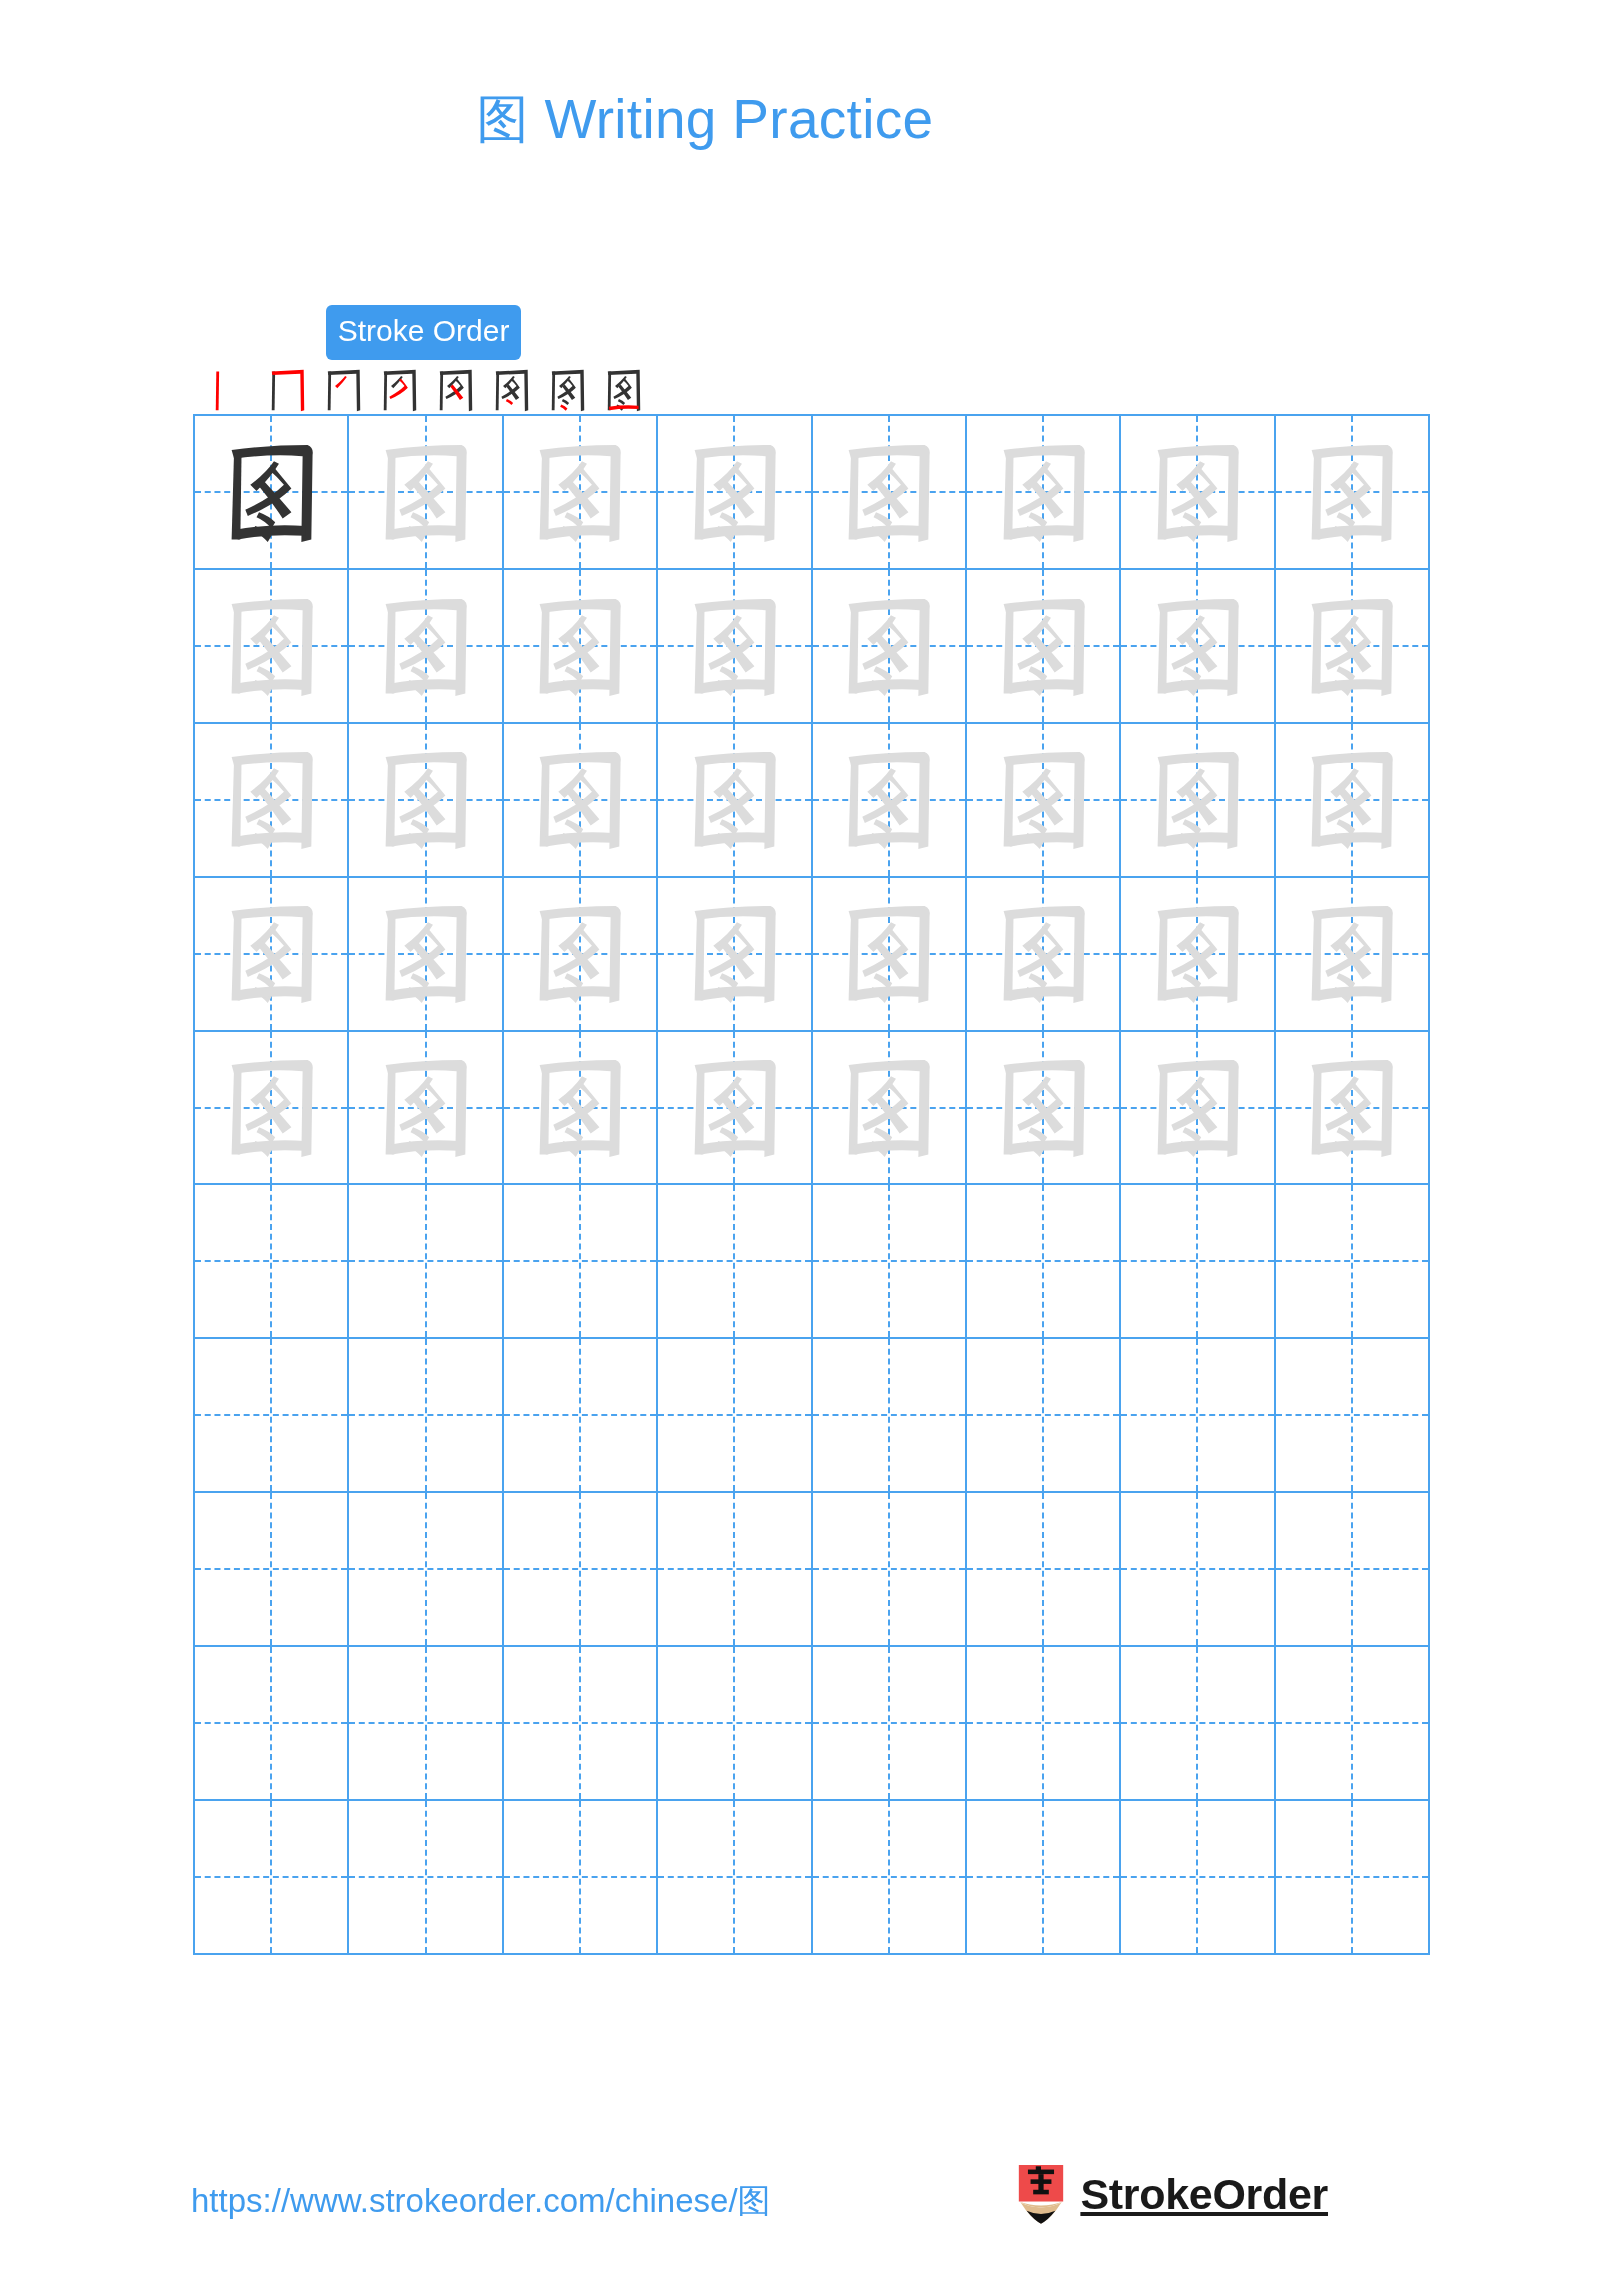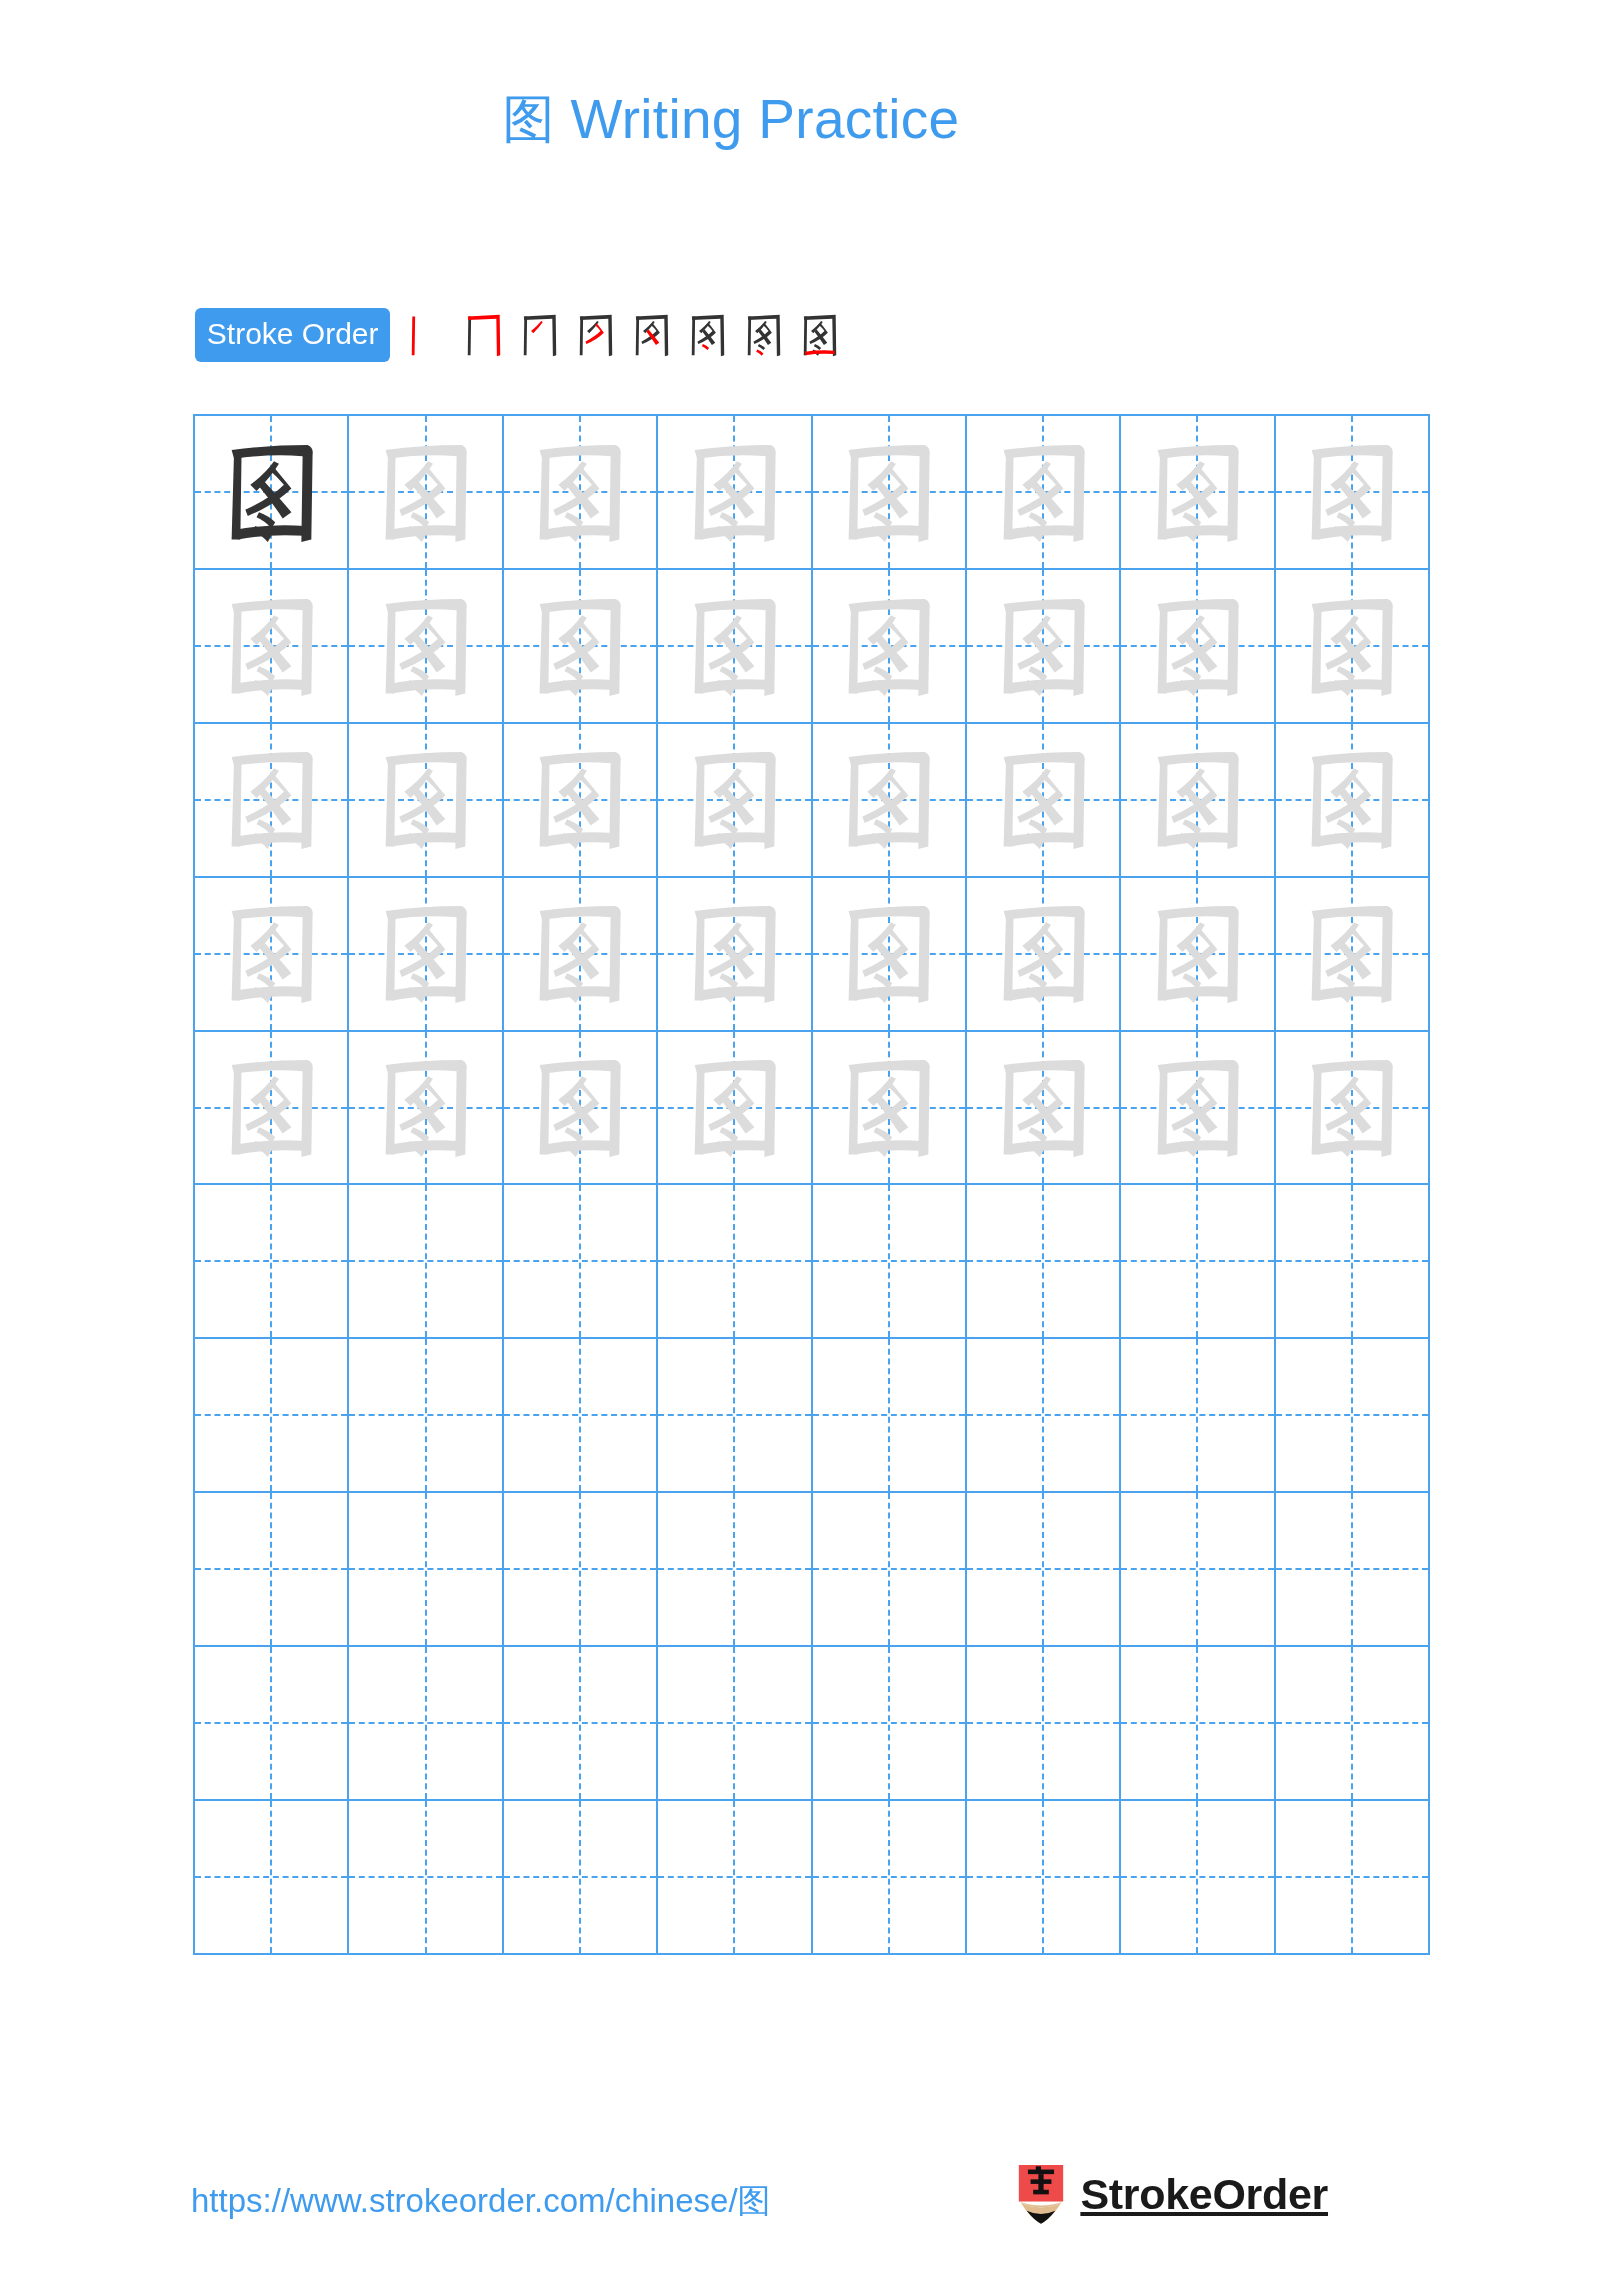--- a/index.html
+++ b/index.html
@@ -15,21 +15,20 @@
     overflow: hidden;
   }
 
   
   #title-bar {
     position: absolute;
     left: 0;
     top: 92px;
     width: 1410px;
     text-align: center;
-    margin-left: 26px;
   }
   #page-title {
     display: inline-block;
     font-size: 55px;
     font-weight: 400;
     color: #3f9bee;
     letter-spacing: 0.3px;
     line-height: 1;
     white-space: nowrap;
   }
@@ -41,20 +40,21 @@
   }
 
   
   #stroke-order-row {
     position: absolute;
     left: 195px;
     top: 305px;
     height: 60px;
     display: flex;
     align-items: center;
+    flex-direction: column;
   }
   #stroke-order-badge {
     background: #3f9bee;
     color: #ffffff;
     font-size: 30px;
     line-height: 1;
     padding: 11px 11.8px 13.7px 11.8px;
     border-radius: 5.9px;
     white-space: nowrap;
   }

